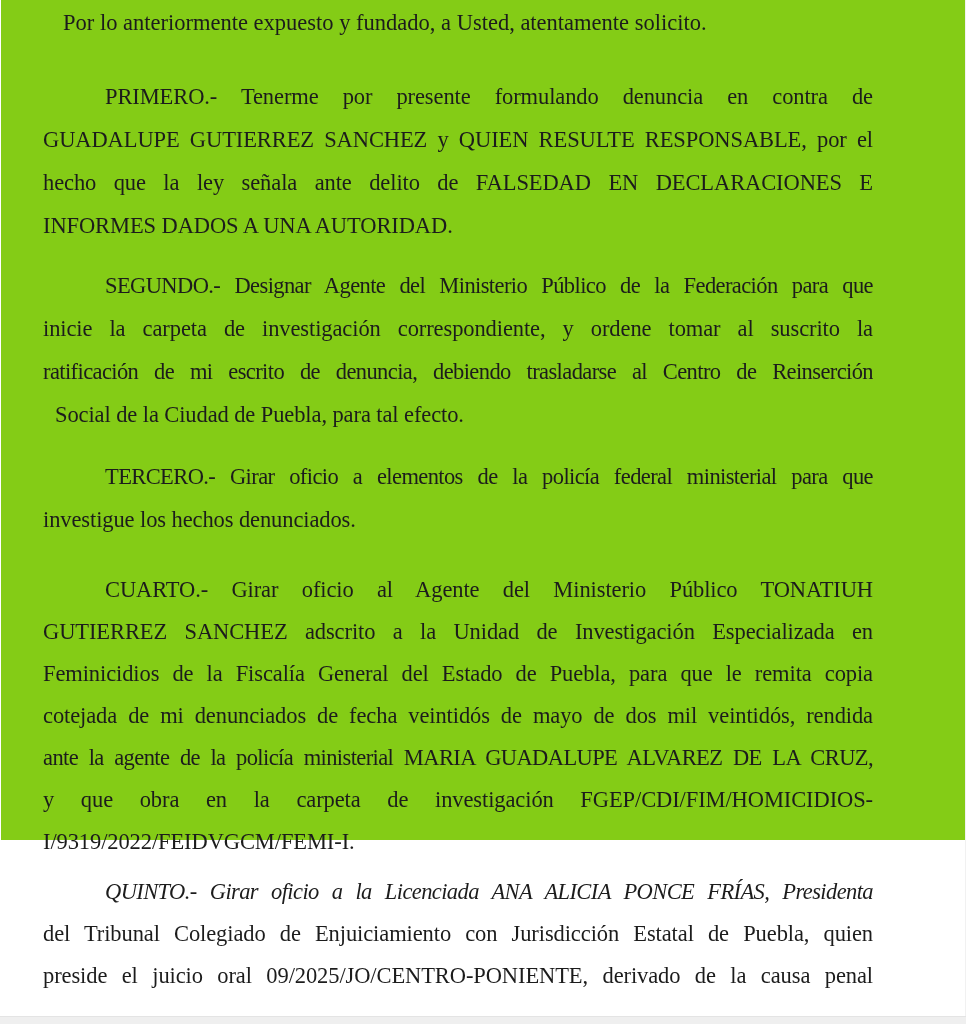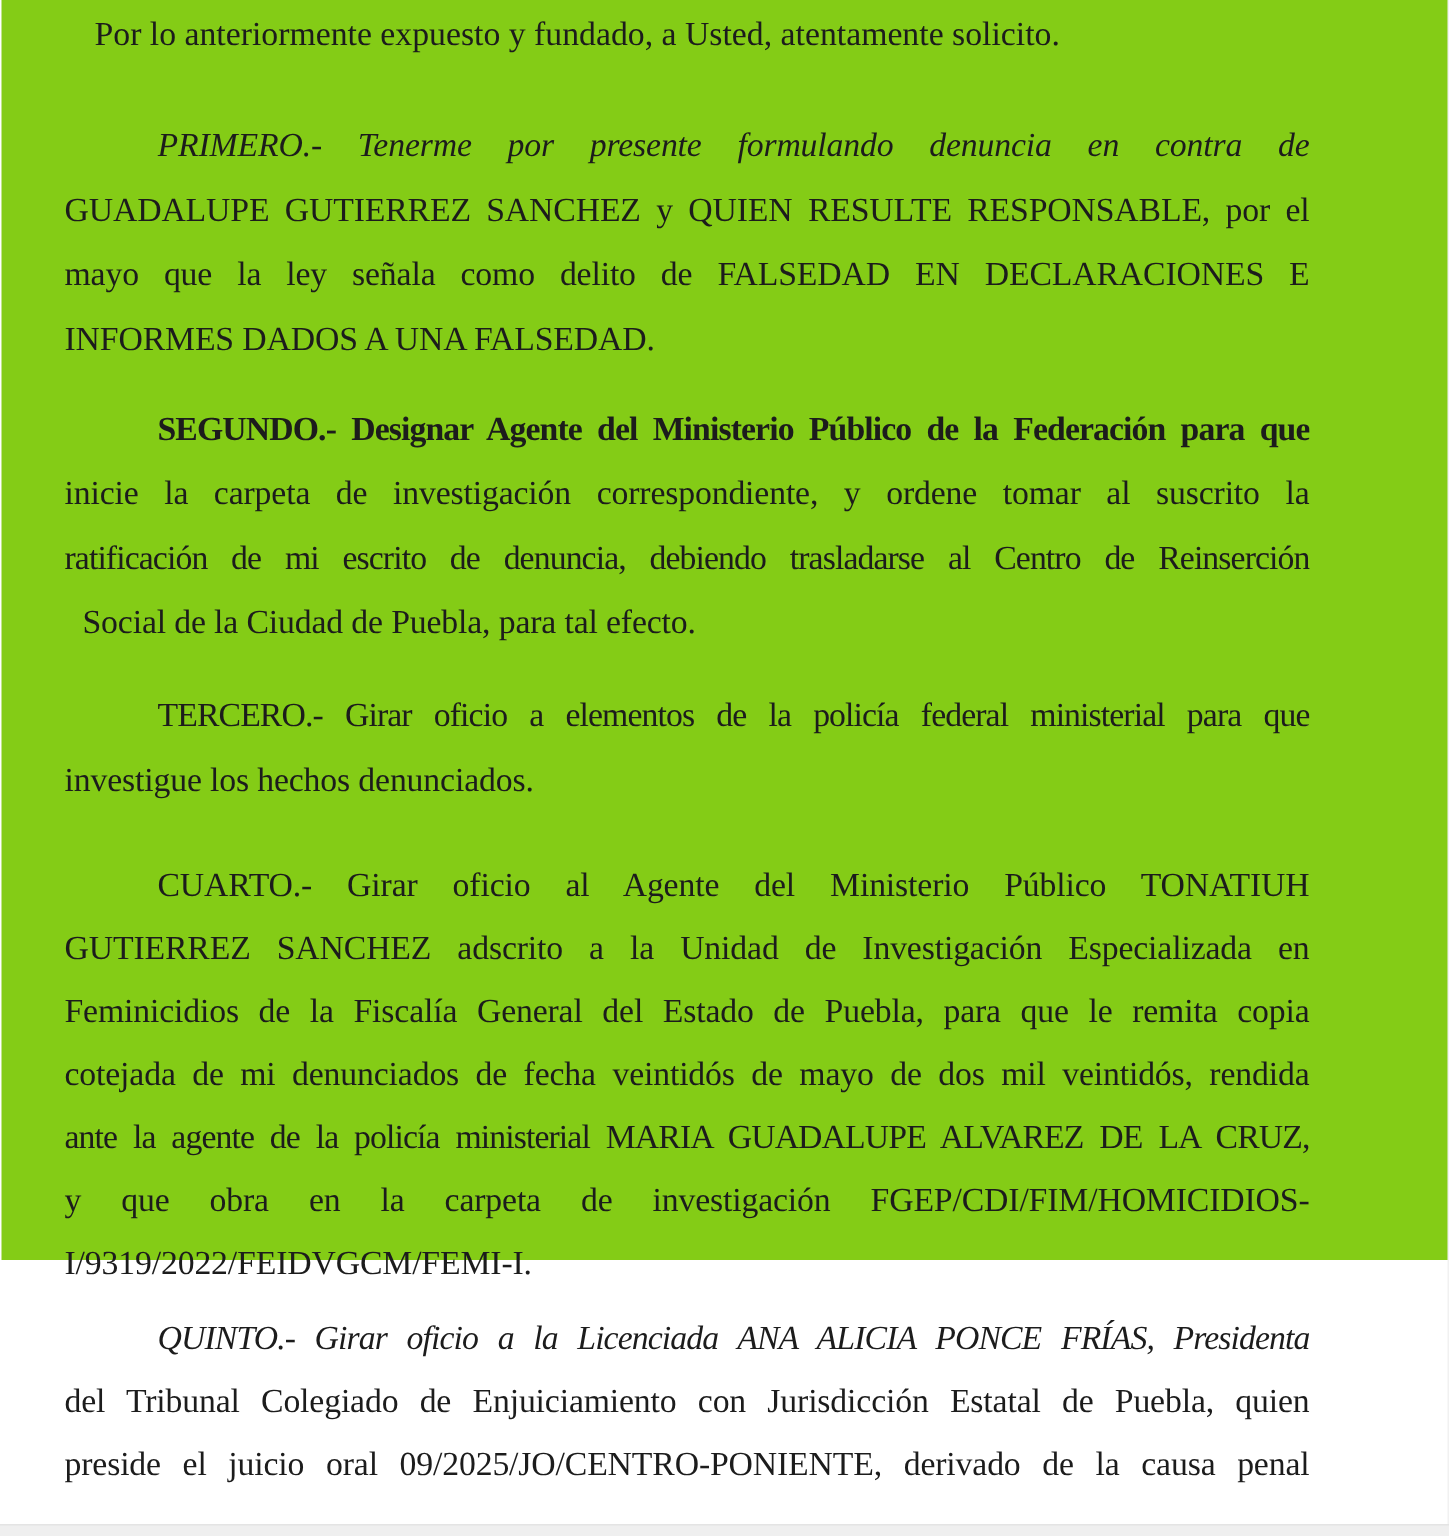--- a/index.html
+++ b/index.html
@@ -70,28 +70,28 @@
     }
   </style>
 </head>
 <body>
 
 <div class="page">
 
   <div class="intro">Por lo anteriormente expuesto y fundado, a Usted, atentamente solicito.</div>
 
   <div>
-    <div class="line indent" style="top: 82px; white-space: normal; overflow: hidden; height: 30px; font-style: italic;">PRIMERO.- Tenerme por presente formulando denuncia en contra de</div>
+    <div class="line indent" style="top: 82px; white-space: normal; overflow: hidden; height: 30px;">PRIMERO.- Tenerme por presente formulando denuncia en contra de</div>
     <div class="line" style="top: 125px; white-space: normal; overflow: hidden; height: 30px;">GUADALUPE GUTIERREZ SANCHEZ y QUIEN RESULTE RESPONSABLE, por el</div>
-    <div class="line" style="top: 168px; white-space: normal; overflow: hidden; height: 30px;">mayo que la ley señala como delito de FALSEDAD EN DECLARACIONES E</div>
-    <div class="line last" style="top: 211px; white-space: normal; overflow: hidden; height: 30px;">INFORMES DADOS A UNA FALSEDAD.</div>
+    <div class="line" style="top: 168px; white-space: normal; overflow: hidden; height: 30px;">hecho que la ley señala ante delito de FALSEDAD EN DECLARACIONES E</div>
+    <div class="line last" style="top: 211px; white-space: normal; overflow: hidden; height: 30px;">INFORMES DADOS A UNA AUTORIDAD.</div>
   </div>
 
   <div>
-    <div class="line indent condensed" style="top: 271px; white-space: normal; overflow: hidden; height: 30px; font-weight: bold;">SEGUNDO.- Designar Agente del Ministerio Público de la Federación para que</div>
+    <div class="line indent condensed" style="top: 271px; white-space: normal; overflow: hidden; height: 30px;">SEGUNDO.- Designar Agente del Ministerio Público de la Federación para que</div>
     <div class="line" style="top: 314px; white-space: normal; overflow: hidden; height: 30px;">inicie la carpeta de investigación correspondiente, y ordene tomar al suscrito la</div>
     <div class="line condensed" style="top: 357px; white-space: normal; overflow: hidden; height: 30px;">ratificación de mi escrito de denuncia, debiendo trasladarse al Centro de Reinserción</div>
     <div class="line last" style="top: 400px; white-space: normal; overflow: hidden; height: 30px; margin-left: 12px;">Social de la Ciudad de Puebla, para tal efecto.</div>
   </div>
 
   <div>
     <div class="line indent condensed" style="top: 462px; white-space: normal; overflow: hidden; height: 30px;">TERCERO.- Girar oficio a elementos de la policía federal ministerial para que</div>
     <div class="line last" style="top: 505px; white-space: normal; overflow: hidden; height: 30px;">investigue los hechos denunciados.</div>
   </div>
 

